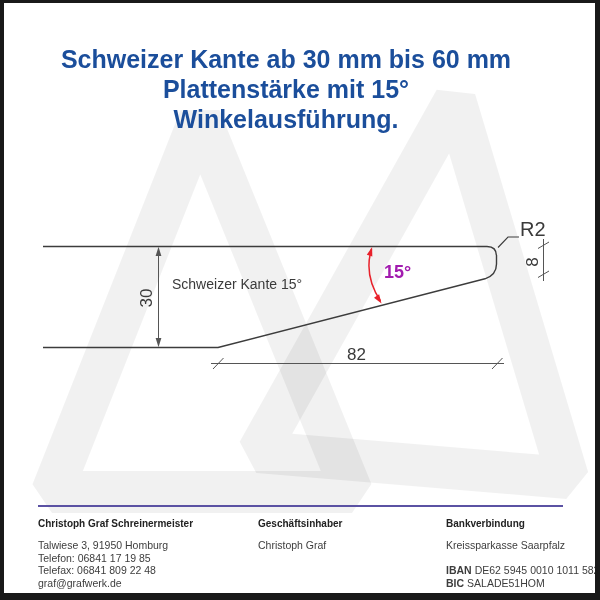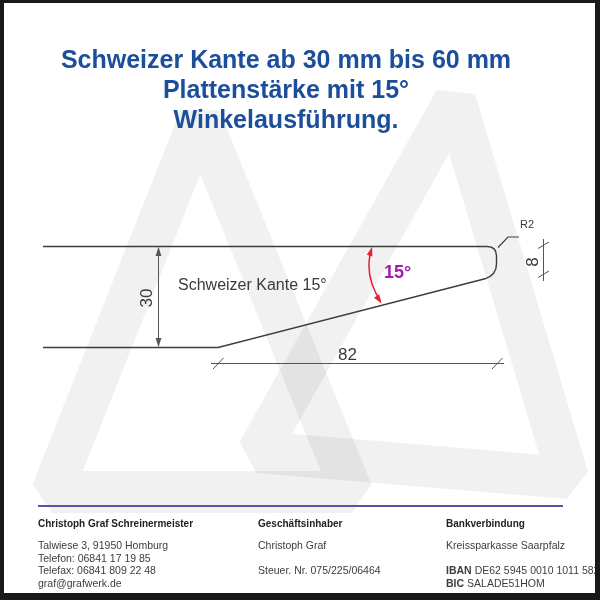--- a/index.html
+++ b/index.html
@@ -13,26 +13,26 @@
 
   
   .title{
     position:absolute;top:44px;left:0;width:600px;text-align:center;
     transform:translateX(-14px);
     color:#1b4e9b;font-weight:bold;font-size:25px;line-height:30px;
   }
 
   
   .lbl{position:absolute;color:#3a3a3a;white-space:nowrap;}
-  .lbl-profile{left:178px;top:276px;font-size:16px;text-align:center;}
+  .lbl-profile{left:172px;top:276px;font-size:14px;text-align:center;}
   .lbl-rot{width:34px;text-align:center;transform:rotate(-90deg);font-size:17px;}
   .lbl-30{left:130px;top:288px;}
   .lbl-8{left:516px;top:252px;}
-  .lbl-82{left:338px;top:345px;width:40px;text-align:left;font-size:17px;}
-  .lbl-r2{left:520px;top:218px;font-size:11px;}
+  .lbl-82{left:326px;top:345px;width:40px;text-align:right;font-size:17px;}
+  .lbl-r2{left:520px;top:218px;font-size:20px;}
   .lbl-angle{left:384px;top:262px;font-size:18px;font-weight:bold;color:#a21caf;}
 
   
   .footer-rule{position:absolute;left:38px;top:505px;width:525px;height:2px;background:#5b52a3;}
   .fcol{position:absolute;top:517px;color:#3d3d3d;font-size:10.5px;}
   .fcol .fhead{font-size:10px;font-weight:bold;color:#222;line-height:14px;margin-bottom:8px;}
   .f-line{line-height:12.6px;min-height:12.6px;white-space:nowrap;}
   .fcol-1{left:38px;}
   .fcol-2{left:258px;}
   .fcol-3{left:446px;}
@@ -100,21 +100,20 @@
       <div class="f-line">Talwiese 3, 91950 Homburg</div>
       <div class="f-line">Telefon: 06841 17 19 85</div>
       <div class="f-line">Telefax: 06841 809 22 48</div>
       <div class="f-line">graf@grafwerk.de</div>
     </div>
 
     <div class="fcol fcol-2">
       <div class="fhead">Geschäftsinhaber</div>
       <div class="f-line">Christoph Graf</div>
       <div class="f-line"></div>
-      <div class="f-line">Steuer. Nr. 075/225/06464</div>
     </div>
 
     <div class="fcol fcol-3">
       <div class="fhead">Bankverbindung</div>
       <div class="f-line">Kreissparkasse Saarpfalz</div>
       <div class="f-line"></div>
       <div class="f-line">
         <span class="blabel">IBAN</span><span>DE62 5945 0010 1011 5826 22</span>
       </div>
       <div class="f-line">

